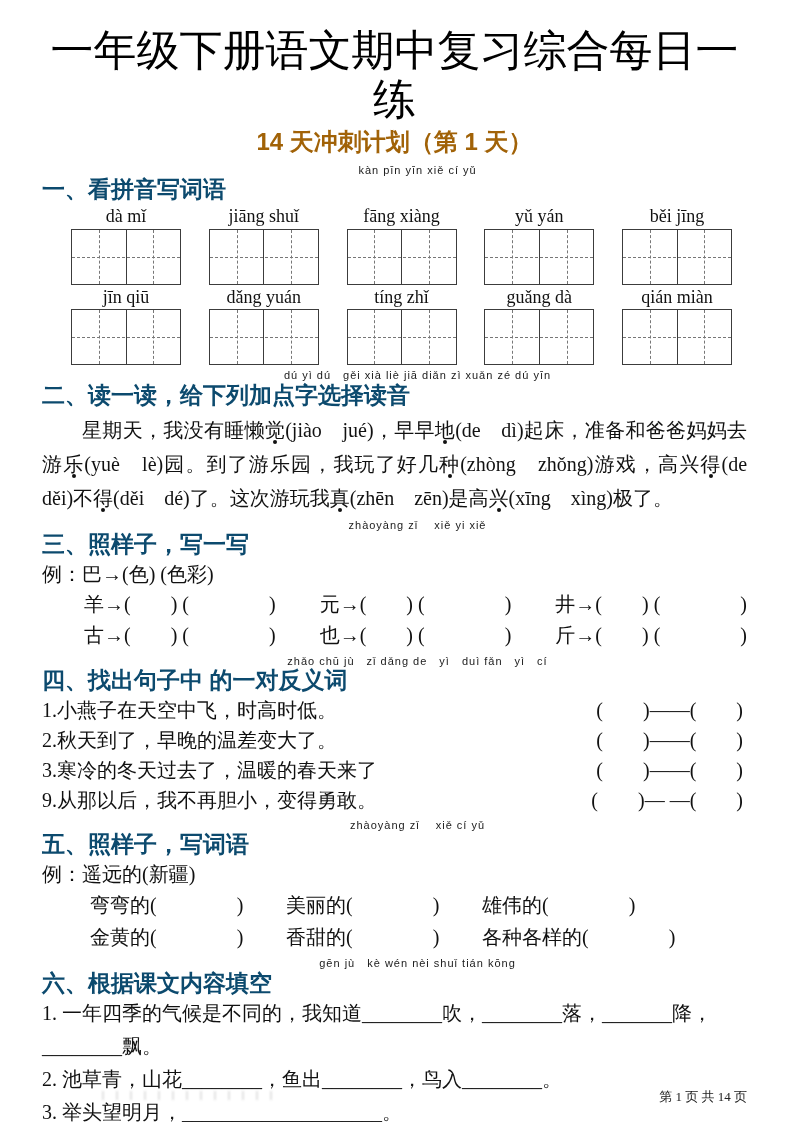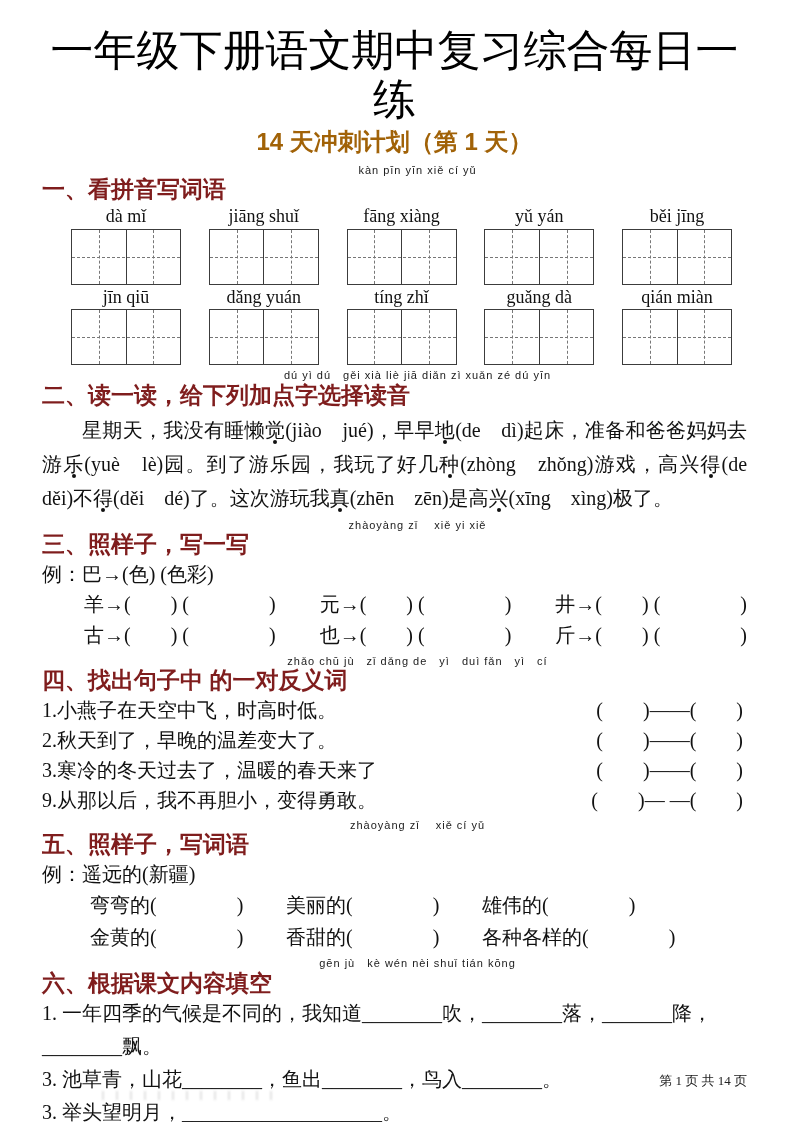--- a/index.html
+++ b/index.html
@@ -25,21 +25,21 @@
     text-align:center;margin:0 0 8px 0;color:#a16207;
   }
   .sec-head{margin-top:5px;}
   .sec-pinyin{
     font-family:"Liberation Sans", sans-serif;
     font-size:11px;line-height:1.05;color:#1a1a1a;
     margin-left:46px;letter-spacing:1px;white-space:pre;text-align:center;
   }
   .sec-title{
     font-family:"Liberation Sans", sans-serif;
-    font-weight:900;font-size:23px;line-height:1.2;color:#7f1d1d;
+    font-weight:900;font-size:23px;line-height:1.2;color:#0c4a6e;
   }
   
   .word-row{display:flex;justify-content:space-between;padding:0 14px 0 28px;margin-top:2px;}
   .word-col{display:flex;flex-direction:column;align-items:center;width:112px;}
   .pinyin-label{font-size:18px;line-height:1.15;margin-bottom:2px;white-space:nowrap;}
   .writebox{display:flex;width:108px;height:54px;border:1.6px solid #3c3c3c;position:relative;background:#fff;}
   .cell{flex:1;position:relative;}
   .cell + .cell{border-left:1.6px solid #3c3c3c;}
   .cell::before{content:"";position:absolute;left:50%;top:0;bottom:0;border-left:1.3px dashed #777;}
   .writebox::after{content:"";position:absolute;left:0;right:0;top:50%;border-top:1.3px dashed #777;}
@@ -59,21 +59,21 @@
   .word-blank-item{width:196px;white-space:pre;}
   .word-blank-item:last-child{width:auto;}
   
   .fanyi-row{display:flex;font-size:20px;line-height:30px;}
   .fanyi-sentence{white-space:nowrap;}
   .fanyi-answer{margin-left:auto;white-space:pre;padding-right:4px;}
   
   .fill-item{font-size:20px;line-height:33px;overflow-wrap:anywhere;}
   
   .footer-page-info{
-    position:absolute;right:46px;bottom:32px;
+    position:absolute;right:46px;bottom:16px;
     font-size:13px;font-family:"Liberation Serif", serif;color:#222;
   }
   .smudge{
     position:absolute;left:102px;bottom:22px;width:170px;height:9px;
     background:
       repeating-linear-gradient(90deg, rgba(90,90,90,.35) 0 2px, transparent 2px 14px);
     filter:blur(1px);opacity:.5;
   }
 </style>
 </head>
@@ -240,20 +240,20 @@
       </div>
   </section>
 
   <section>
     <div class="sec-head">
       <div class="sec-pinyin">gēn jù　kè wén nèi shuǐ tián kōng</div>
       <div class="sec-title"><span>六、</span><span>根据课文内容填空</span></div>
     </div>
     <div>
         <div class="fill-item">1. 一年四季的气候是不同的，我知道________吹，________落，_______降，________飘。</div>
-        <div class="fill-item">3. 池草青，山花________，鱼出________，鸟入________。</div>
+        <div class="fill-item">2. 池草青，山花________，鱼出________，鸟入________。</div>
         <div class="fill-item">3. 举头望明月，____________________。</div>
       </div>
   </section>
 
   <div class="smudge"></div>
   <div class="footer-page-info">第 1 页 共 14 页</div>
 </div>
 
 </body></html>

